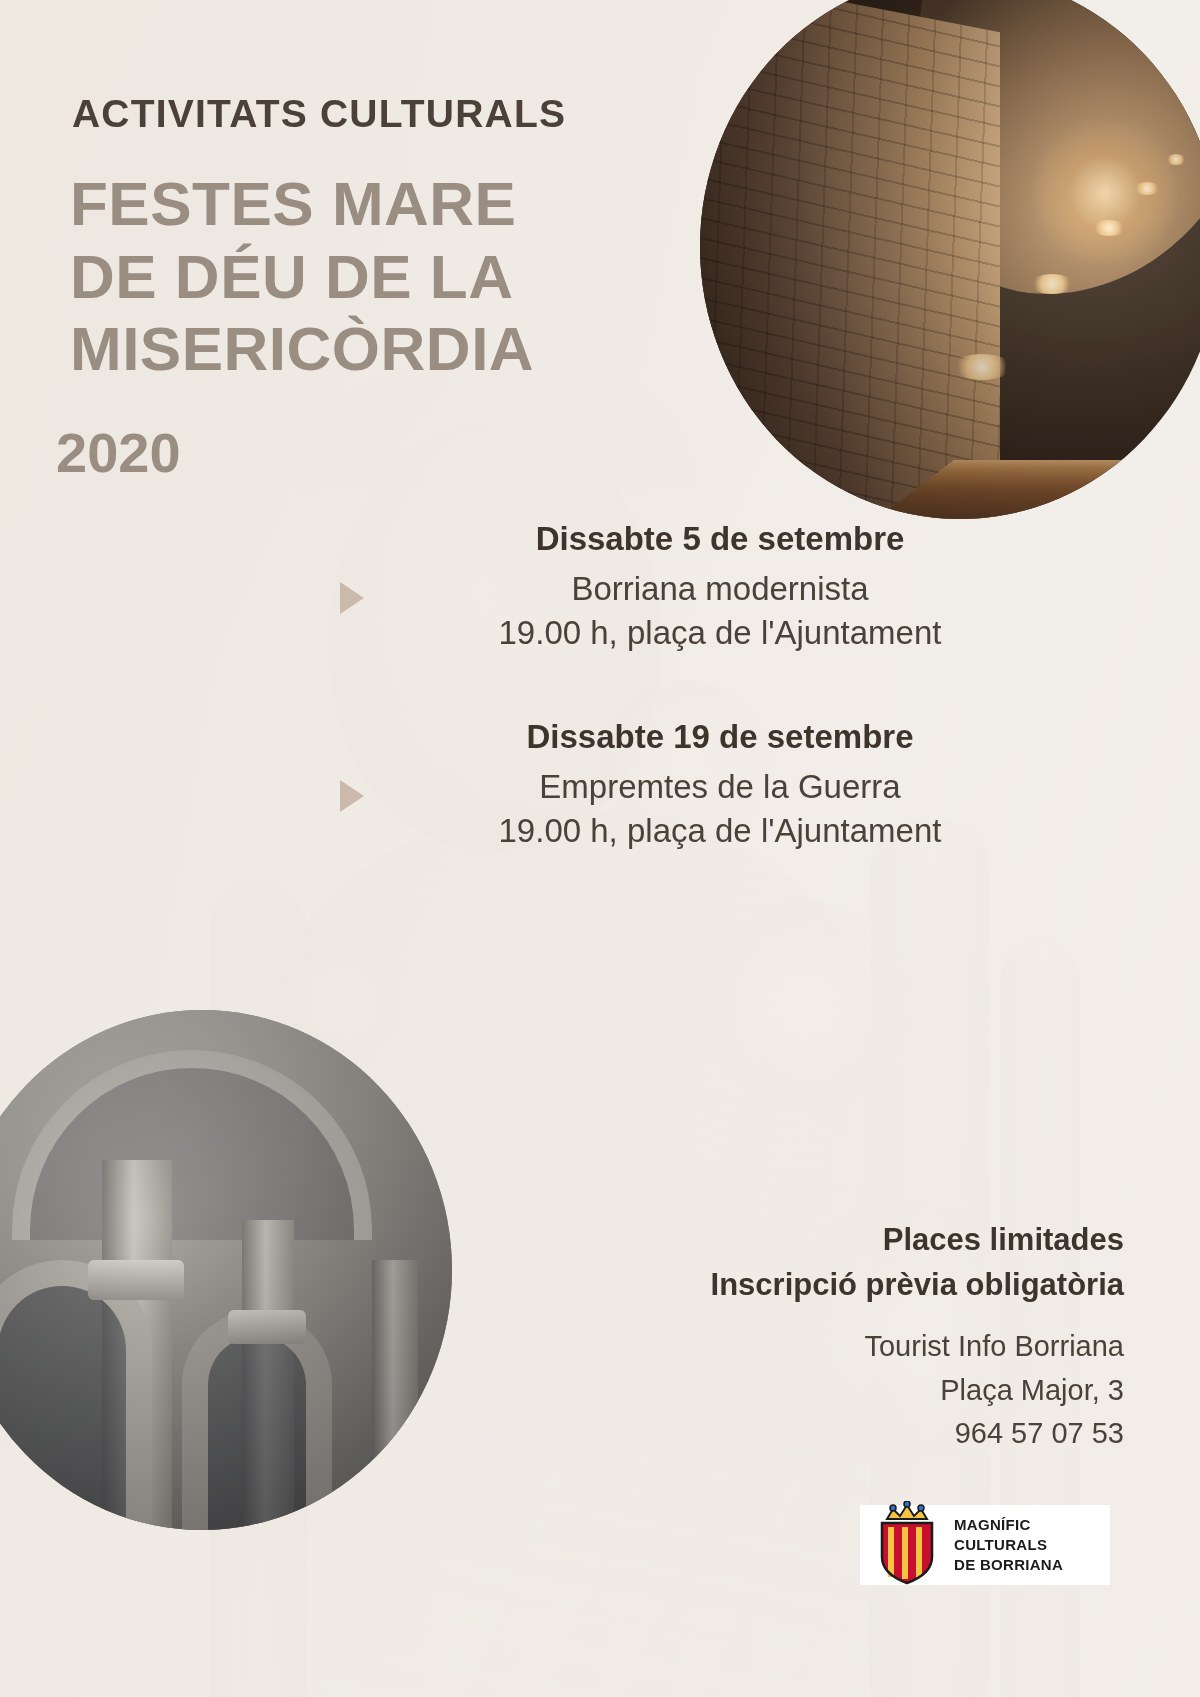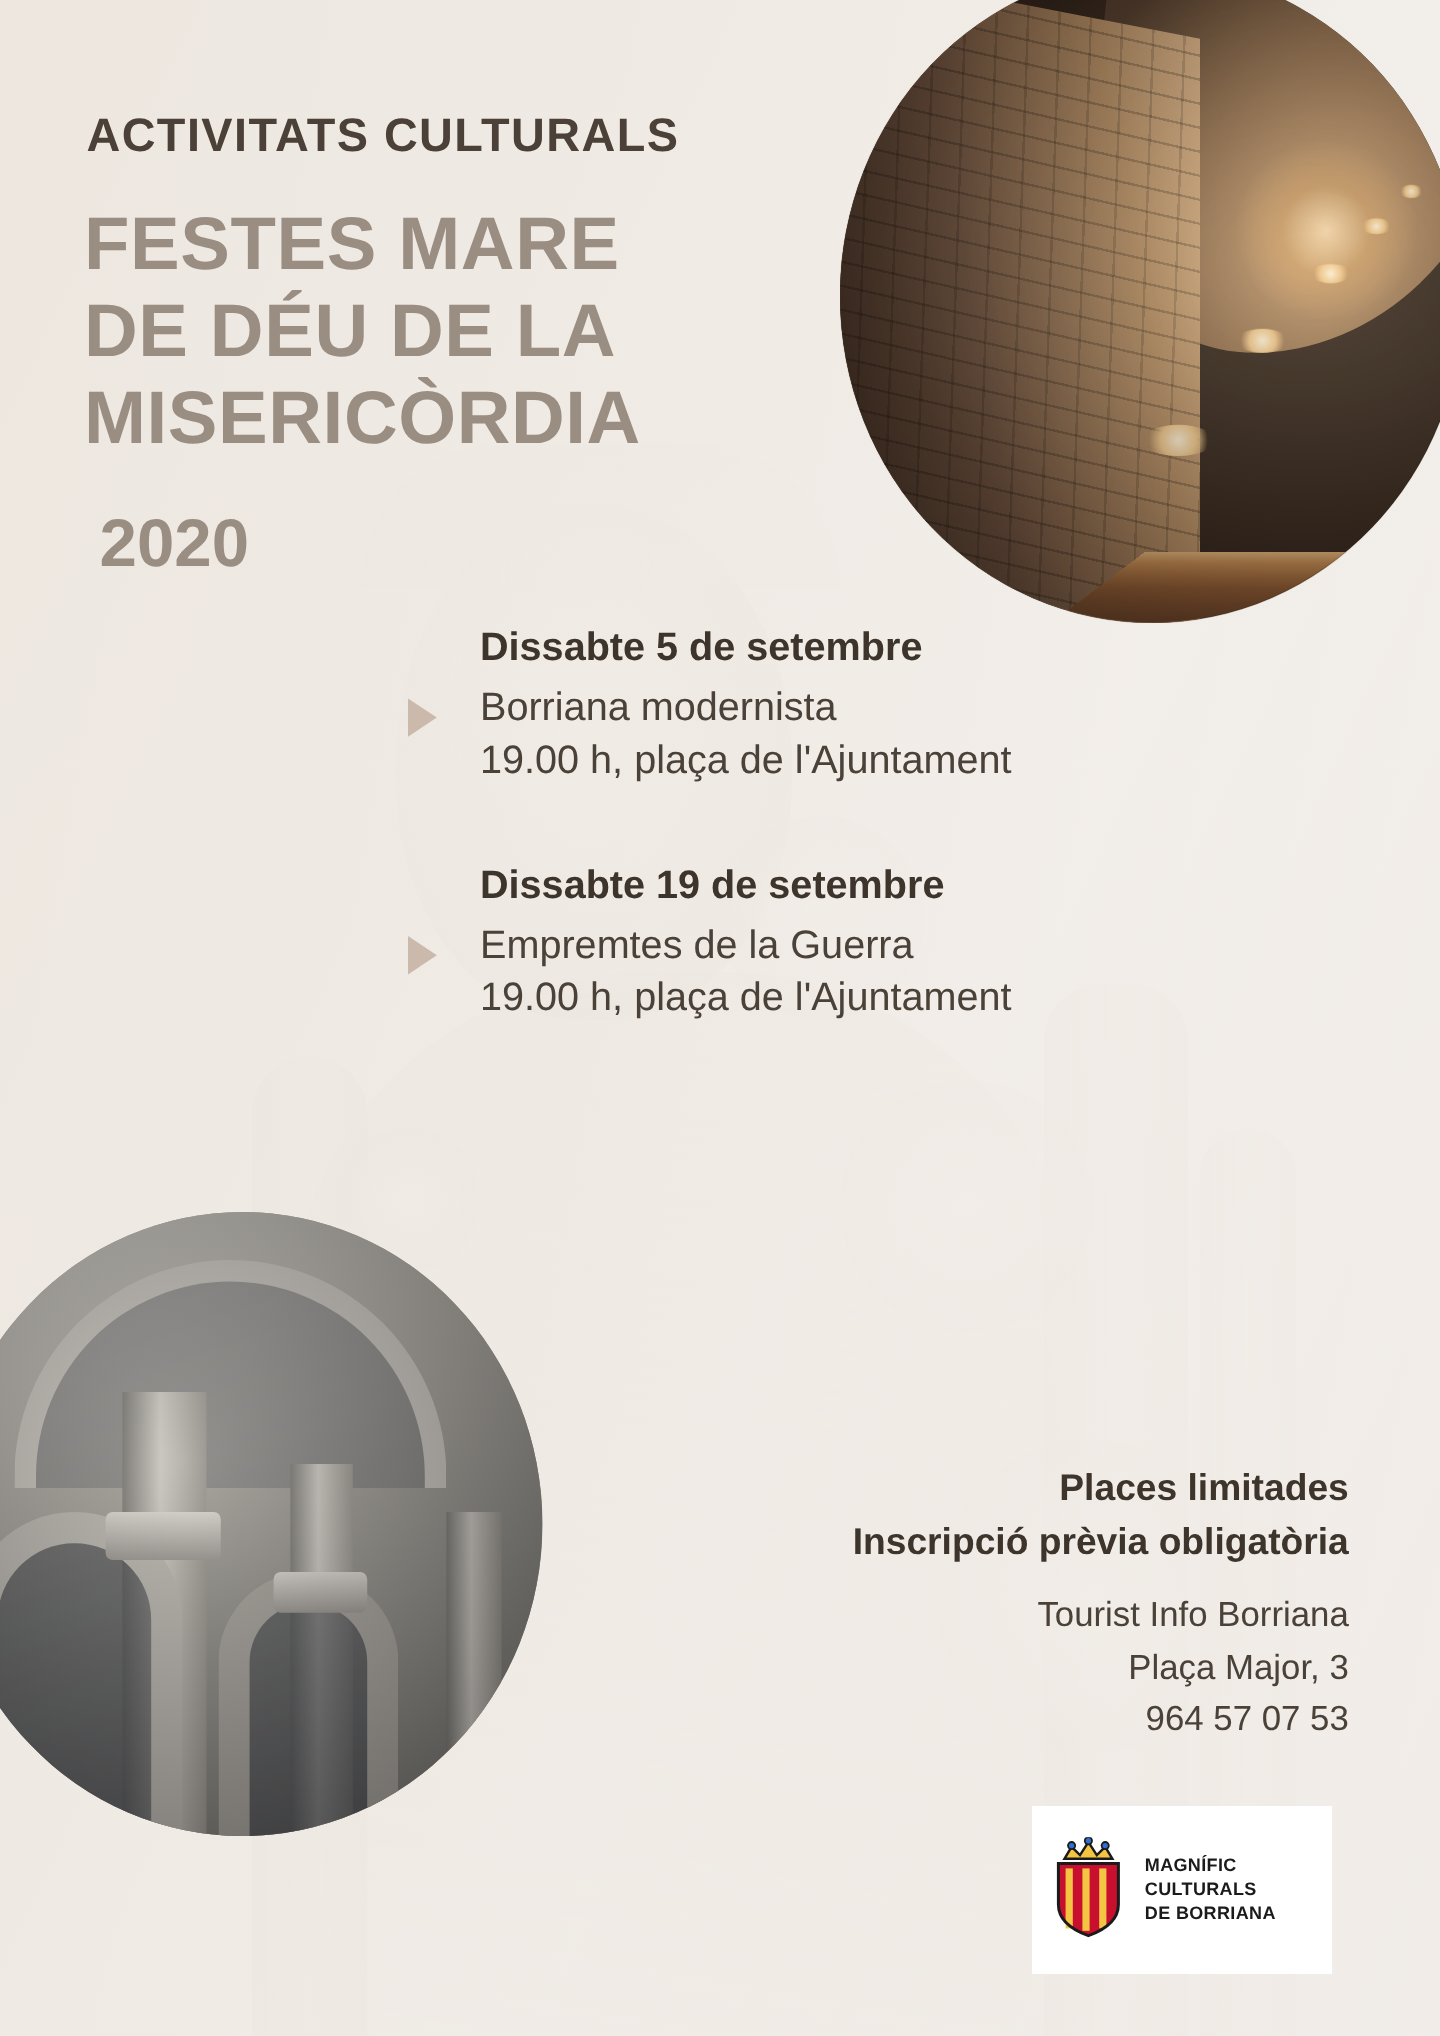--- a/index.html
+++ b/index.html
@@ -215,30 +215,31 @@
     font-size: 62px;
     font-weight: bold;
     line-height: 1.17;
     letter-spacing: 0.5px;
     color: #9a8e83;
     text-transform: uppercase;
   }
 
   .year {
     position: absolute;
-    left: 83px; top: 420px;
+    left: 56px; top: 420px;
     font-size: 56px;
     font-weight: bold;
     color: #9a8e83;
   }
 
   .events {
     position: absolute;
     left: 340px; top: 520px;
     width: 700px;
+    text-align: center;
   }
   .event {
     position: relative;
     padding-left: 60px;
     margin-bottom: 66px;
   }
   .event .bullet {
     position: absolute;
     left: 0; top: 62px;
     width: 0; height: 0;
@@ -283,21 +284,21 @@
     font-size: 29px;
     color: #4a4138;
     line-height: 1.5;
     text-align: right;
   }
 
   .logo {
     position: absolute;
     left: 860px; top: 1505px;
     width: 250px;
-    height: 140px;
+    height: 80px;
     background: #ffffff;
     display: flex;
     align-items: center;
     gap: 12px;
     padding: 10px 12px;
   }
   .logo .shield-wrap { flex: 0 0 auto; }
   .logo .logo-text {
     font-size: 15px;
     font-weight: bold;

